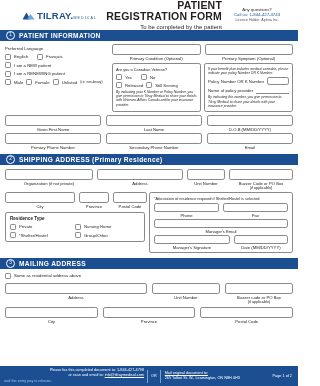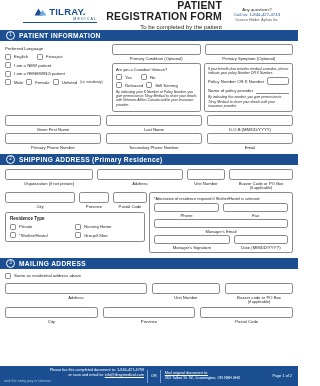--- a/index.html
+++ b/index.html
@@ -6,21 +6,21 @@
   body{
     width:298px;height:386px;overflow:hidden;
     background:#ffffff;
     font-family:"Liberation Sans", sans-serif;
     color:#231f20;
   }
   .page{position:relative;width:298px;height:386px;box-sizing:border-box;}
 
   
   .header{display:flex;align-items:center;height:30px;padding:0 6px 0 22px;box-sizing:border-box;}
-  .logo{display:flex;flex-direction:column;align-items:center;width:76px;flex:0 0 76px;}
+  .logo{display:flex;flex-direction:row;align-items:flex-start;width:76px;flex:0 0 76px;}
   .logo-row{display:flex;align-items:center;gap:2px;}
   .logo-mark{width:13px;height:9px;flex:0 0 13px;}
   .logo-word{font-size:9.5px;font-weight:bold;letter-spacing:.2px;color:#1b4f91;line-height:9px;}
   .logo-sub{font-size:3.6px;letter-spacing:1.1px;color:#1b4f91;align-self:flex-end;margin-right:1px;margin-top:.5px;}
   .logo-rule{width:74px;height:1.4px;background:#1b4f91;margin-top:1px;}
   .title-block{flex:1;text-align:right;padding-left:4px;}
   .title-main{font-size:10.5px;font-weight:bold;letter-spacing:.2px;color:#231f20;line-height:11px;}
   .title-sub{font-size:6px;color:#231f20;line-height:8px;margin-top:1px;}
   .contact{width:70px;flex:0 0 70px;text-align:center;line-height:5.6px;}
   .contact div{font-size:4.3px;color:#231f20;}

